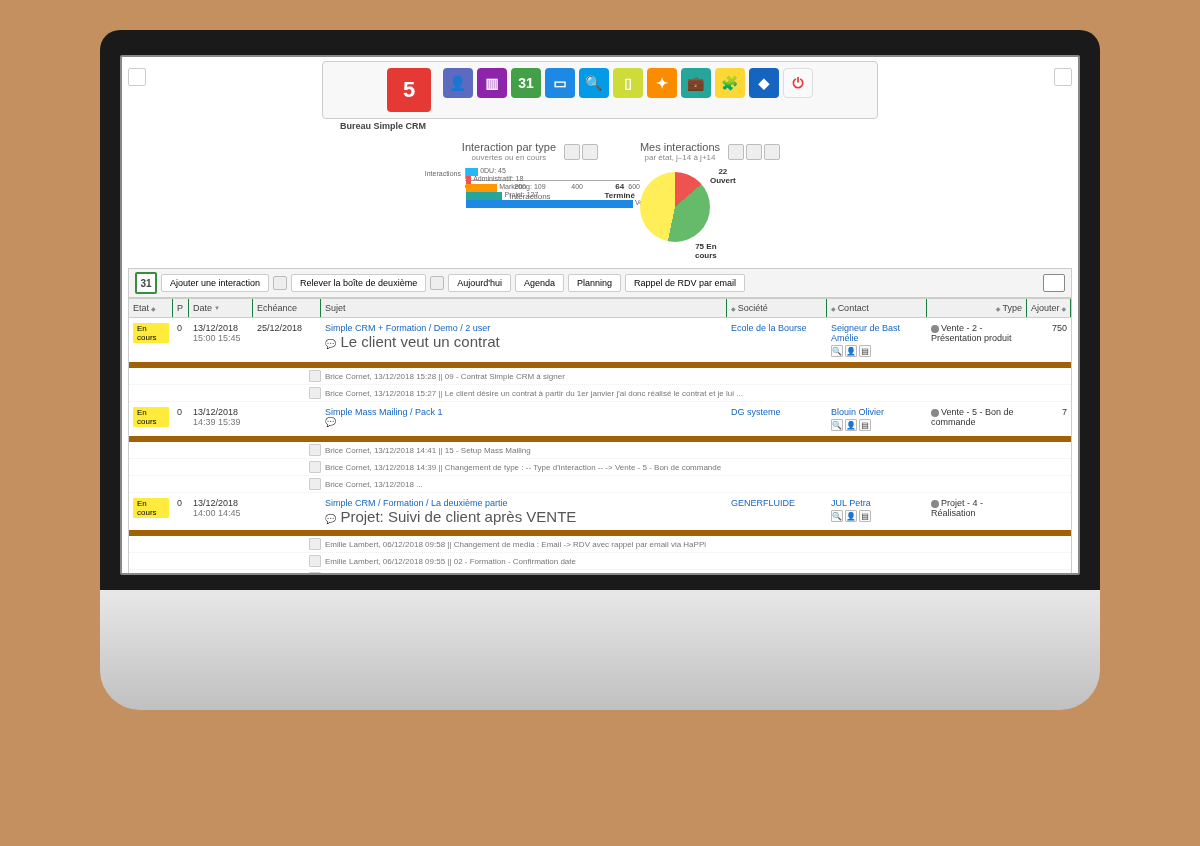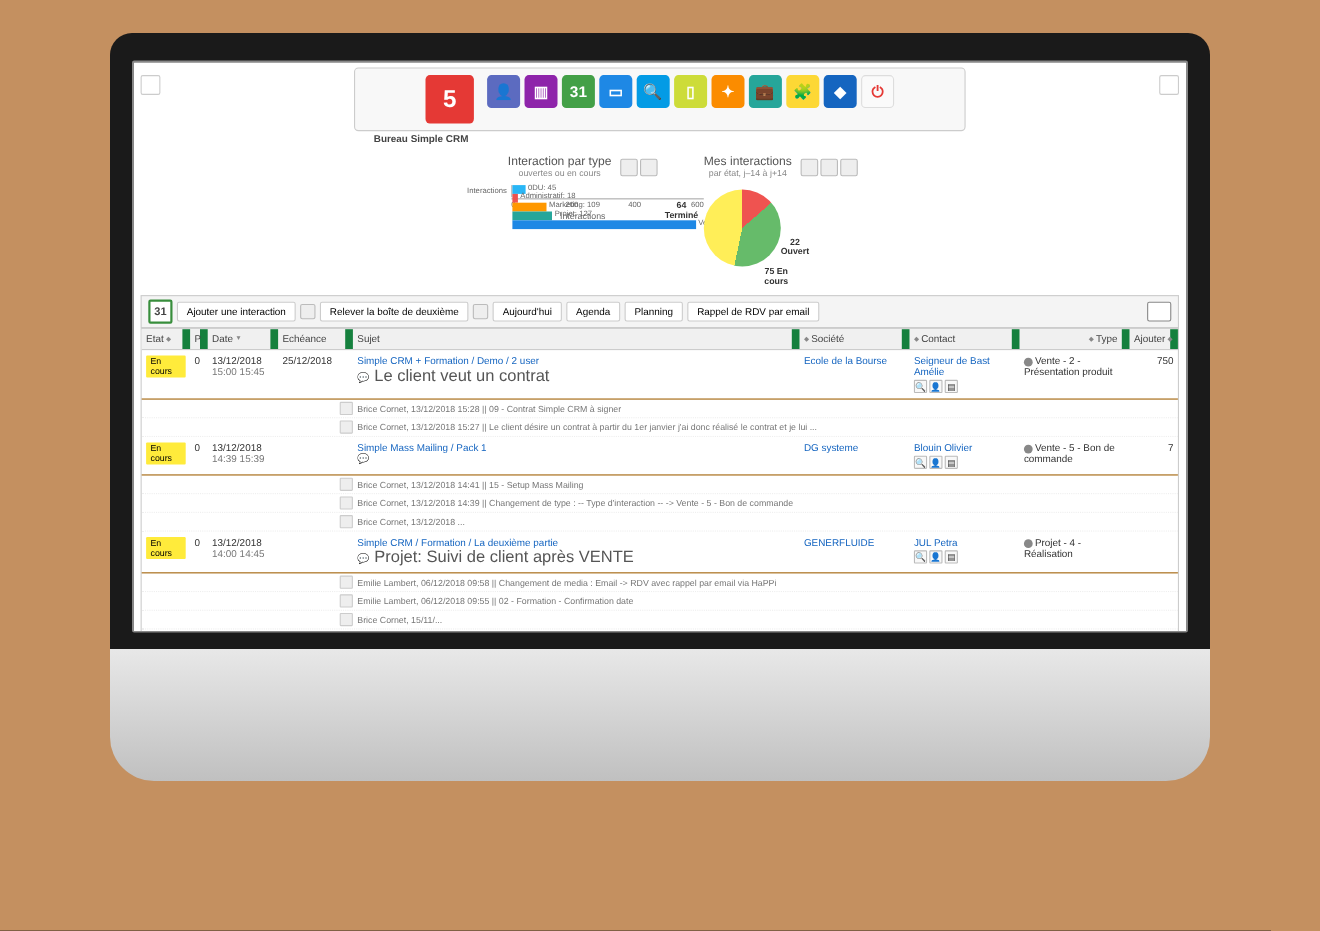--- a/index.html
+++ b/index.html
@@ -47,47 +47,47 @@
   .bar-area { flex: 1; position: relative; height: 100%; border-left: 1px solid #aaa; }
   .bar { height: 8px; position: relative; }
   .bar-lbl { position: absolute; left: 100%; font-size: 7px; color: #666; white-space: nowrap; padding-left: 2px; top: -1px; }
   .bar-axis { display: flex; justify-content: space-between; font-size: 7px; color: #666; margin-left: 45px; border-top: 1px solid #aaa; padding-top: 2px; }
   .bar-xlabel { font-size: 8px; color: #666; text-align: center; margin-top: 2px; }
   
   .pie-wrap { display: flex; align-items: center; gap: 6px; margin-top: 10px; }
   .pie { width: 70px; height: 70px; border-radius: 50%; background: conic-gradient(#ef5350 0 49deg, #66bb6a 49deg 192deg, #ffee58 192deg 360deg); position: relative; }
   .pie-label { font-size: 8px; font-weight: bold; color: #333; }
   .pie-l1 { position: absolute; right: 75px; top: 10px; }
-  .pie-l2 { position: absolute; left: 70px; top: -5px; margin-top: 48px; }
+  .pie-l2 { position: absolute; left: 70px; top: -5px; }
   .pie-l3 { position: absolute; left: 55px; top: 70px; }
   
   
   .action-bar { display: flex; align-items: center; gap: 4px; padding: 3px 6px; background: #f4f4f4; border: 1px solid #ccc; margin: 0 6px; }
   .cal-icon { width: 22px; height: 22px; background: #fff; border: 2px solid #388e3c; color: #444; font-size: 10px; font-weight: bold; display: flex; align-items: center; justify-content: center; border-radius: 2px; }
   .action-btn { padding: 3px 8px; background: #fff; border: 1px solid #ccc; border-radius: 2px; font-size: 9px; cursor: pointer; display: flex; align-items: center; gap: 4px; }
   .sep-icon { width: 14px; height: 14px; background: #eee; border: 1px solid #bbb; border-radius: 2px; }
   .spacer { flex: 1; }
   .tv-icon { width: 22px; height: 18px; border: 1px solid #888; background: #fff; border-radius: 2px; }
   
   
   .tbl { margin: 0 6px; border: 1px solid #ccc; }
   .tbl-head { display: flex; background: #f0f0f0; border-bottom: 1px solid #ccc; }
-  .th { padding: 4px 4px; font-size: 9px; color: #444; border-right: 7px solid #15803d; display: flex; align-items: center; gap: 2px; }
+  .th { padding: 4px 4px; font-size: 9px; color: #444; border-right: 1px solid #15803d; display: flex; align-items: center; gap: 2px; }
   .th .arr { font-size: 6px; color: #888; }
   .c-etat { width: 44px; }
   .c-p { width: 16px; }
   .c-date { width: 64px; }
   .c-ech { width: 68px; }
   .c-sujet { flex: 1; }
   .c-soc { width: 100px; }
   .c-cont { width: 100px; }
   .c-type { width: 100px; justify-content: flex-end; }
   .c-budget { width: 44px; text-align: right; }
   
-  .row { display: flex; border-bottom: 1px solid #a16207; padding: 3px 0; align-items: flex-start; }
+  .row { display: flex; border-bottom: 6px solid #a16207; padding: 3px 0; align-items: flex-start; }
   .td { padding: 2px 4px; font-size: 9px; color: #333; }
   .badge { display: inline-block; padding: 1px 4px; font-size: 8px; color: #000; border-radius: 1px; }
   .badge-yellow { background: #ffeb3b; }
   .date-cell { color: #333; }
   .date-time { color: #777; }
   .link { color: #1565c0; cursor: pointer; }
   .subj-sub { color: #555; font-size: 15px; }
   .type-ico { display: inline-block; width: 8px; height: 8px; background: #888; border-radius: 50%; margin-right: 2px; vertical-align: middle; }
   
   .note-line { padding: 2px 4px 2px 180px; font-size: 8px; color: #777; border-bottom: 1px dotted #eee; display: flex; align-items: center; gap: 4px; }

